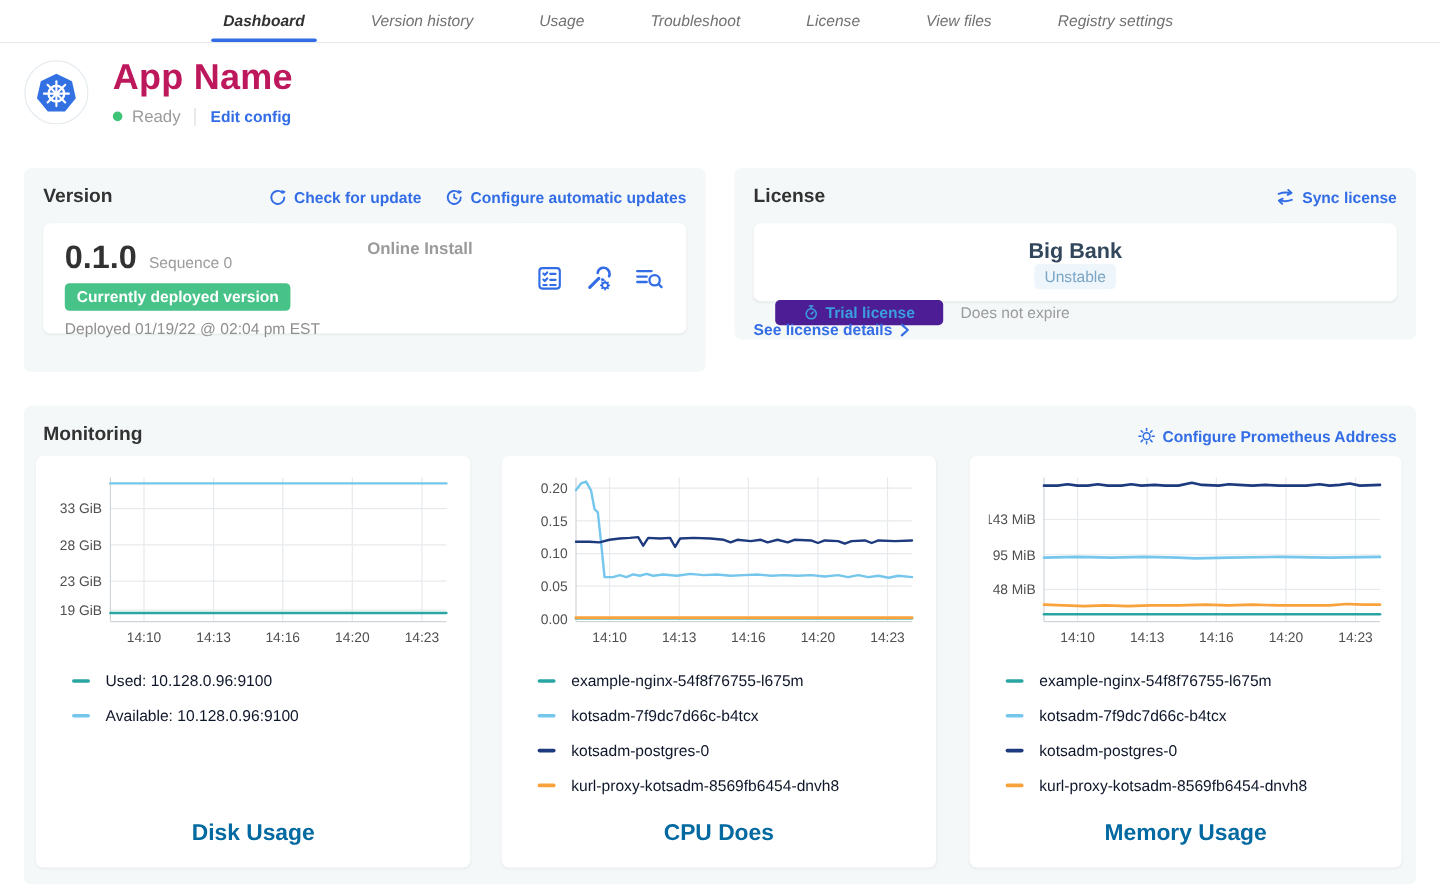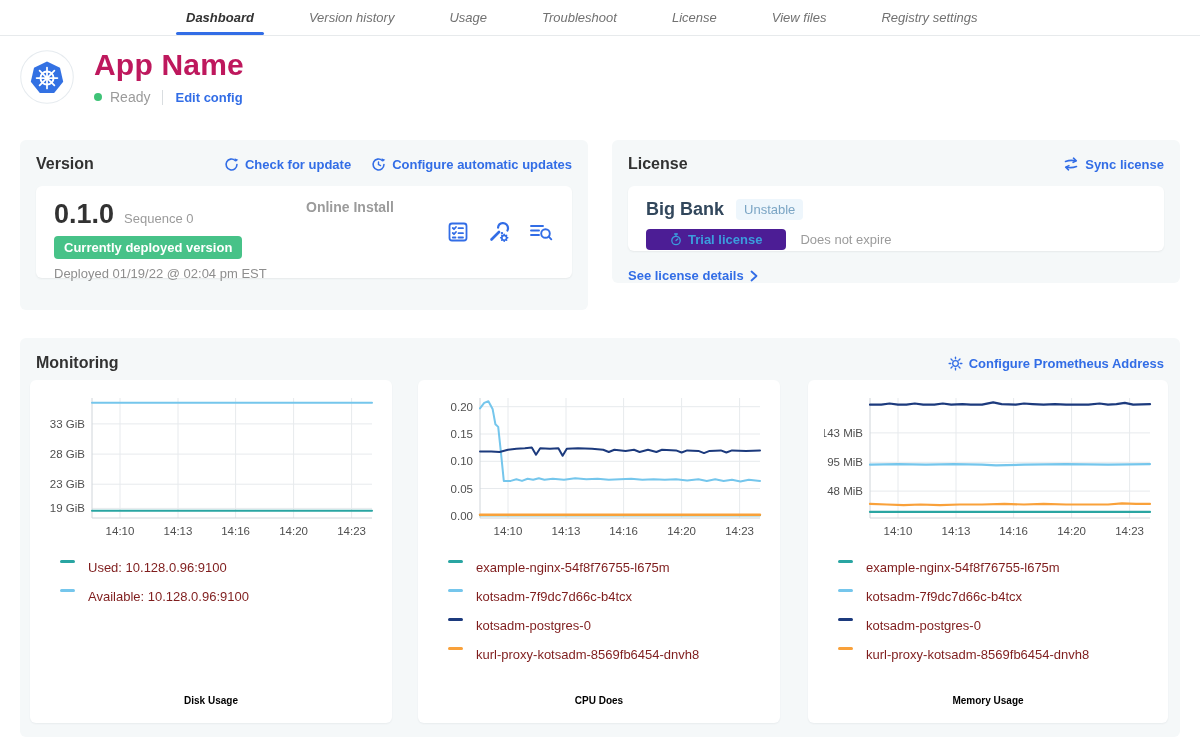--- a/index.html
+++ b/index.html
@@ -57,46 +57,46 @@
     padding:4px 10px; border-radius:4px; margin:6px 0 7px;
   }
   .deployed-at { font-size:13px; color:#8e8e8e; }
   .install-type { font-size:14px; font-weight:bold; color:#9b9b9b; }
   .version-icons { margin-left:auto; display:flex; gap:17px; color:#326de6; align-items:center; }
   .version-icons span { cursor:pointer; display:flex; }
   .see-link { margin-top:15px; }
   
   .license-card { top:140px; left:612px; width:568px; height:143px; }
   .license-inner { padding:13px 18px; height:65px; }
-  .license-row1 { display:flex; align-items:center; gap:12px; }
+  .license-row1 { display:flex; align-items:center; gap:0;flex-direction:column; }
   .license-name { font-size:18px; font-weight:bold; color:#32475c; }
   .channel-badge {
     background:#eef6fc; color:#7ba5c4; font-size:13px; padding:3px 8px; border-radius:4px;
   }
   .license-row2 { display:flex; align-items:center; gap:14px; margin-top:9px; }
   .trial-badge {
     background:#4c1d95; color:#3b9ddd; font-size:13px; font-weight:bold;
     padding:3px 24px; border-radius:4px; display:inline-flex; align-items:center; gap:6px;
   }
   .expiry { font-size:13px; color:#9b9b9b; }
   
   .monitoring-card { top:338px; left:20px; width:1160px; height:399px; padding:16px; }
   .panel {
     position:absolute; top:42px; width:362px; height:343px; background:#fff;
     border-radius:6px; box-shadow:0 1px 2px rgba(40,50,60,.06); padding:12px 16px;
   }
   .panel-1 { left:10px; } .panel-2 { left:398px; } .panel-3 { left:788px; width:360px; }
   svg.chart { width:330px; height:152px; display:block; }
   svg.chart text { font-family:"Liberation Sans", sans-serif; font-size:11.5px; fill:#4f4f4f; }
   .legend { margin-top:16px; display:flex; flex-direction:column; gap:14px; list-style:none; padding-left:14px; }
-  .legend li { display:flex; gap:13px; font-size:13px; color:#7f1d1d; }
+  .legend li { display:flex; align-items:center; gap:13px; font-size:13px; color:#0f172a; }
   .swatch { width:15px; height:3px; border-radius:2px; flex:none; }
   .panel-title {
     position:absolute; bottom:17px; left:0; right:0; text-align:center;
-    font-size:10px; font-weight:bold; color:#000000;
+    font-size:19px; font-weight:bold; color:#0369a1;
   }
 </style>
 </head>
 <body>
 
 <nav class="nav">
   <div class="tab active">Dashboard</div>
   <div class="tab">Version history</div>
   <div class="tab">Usage</div>
   <div class="tab">Troubleshoot</div>

